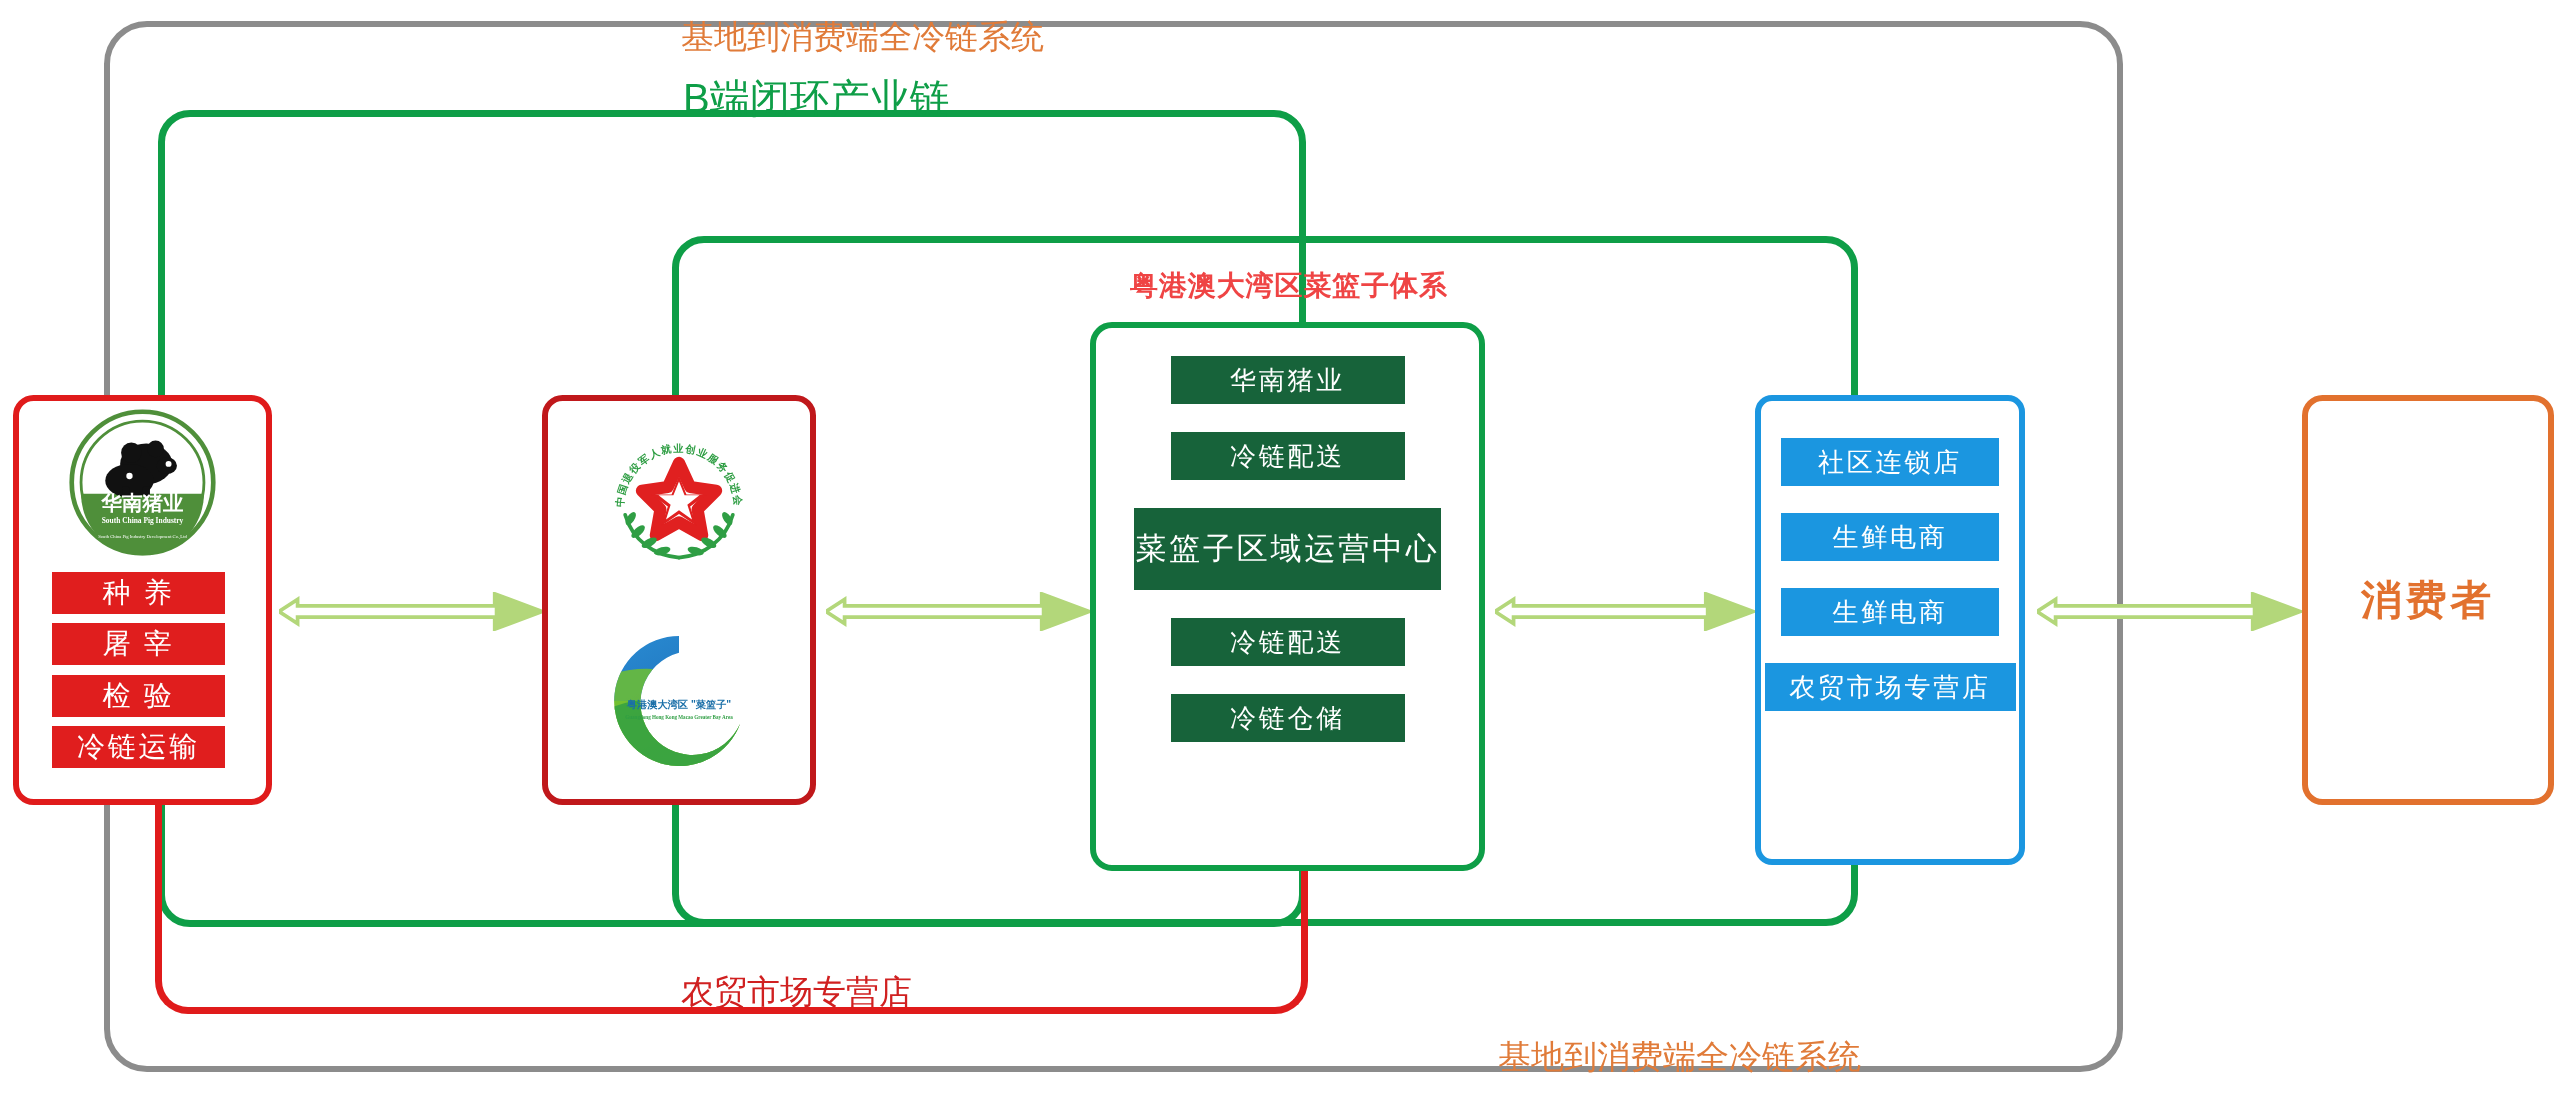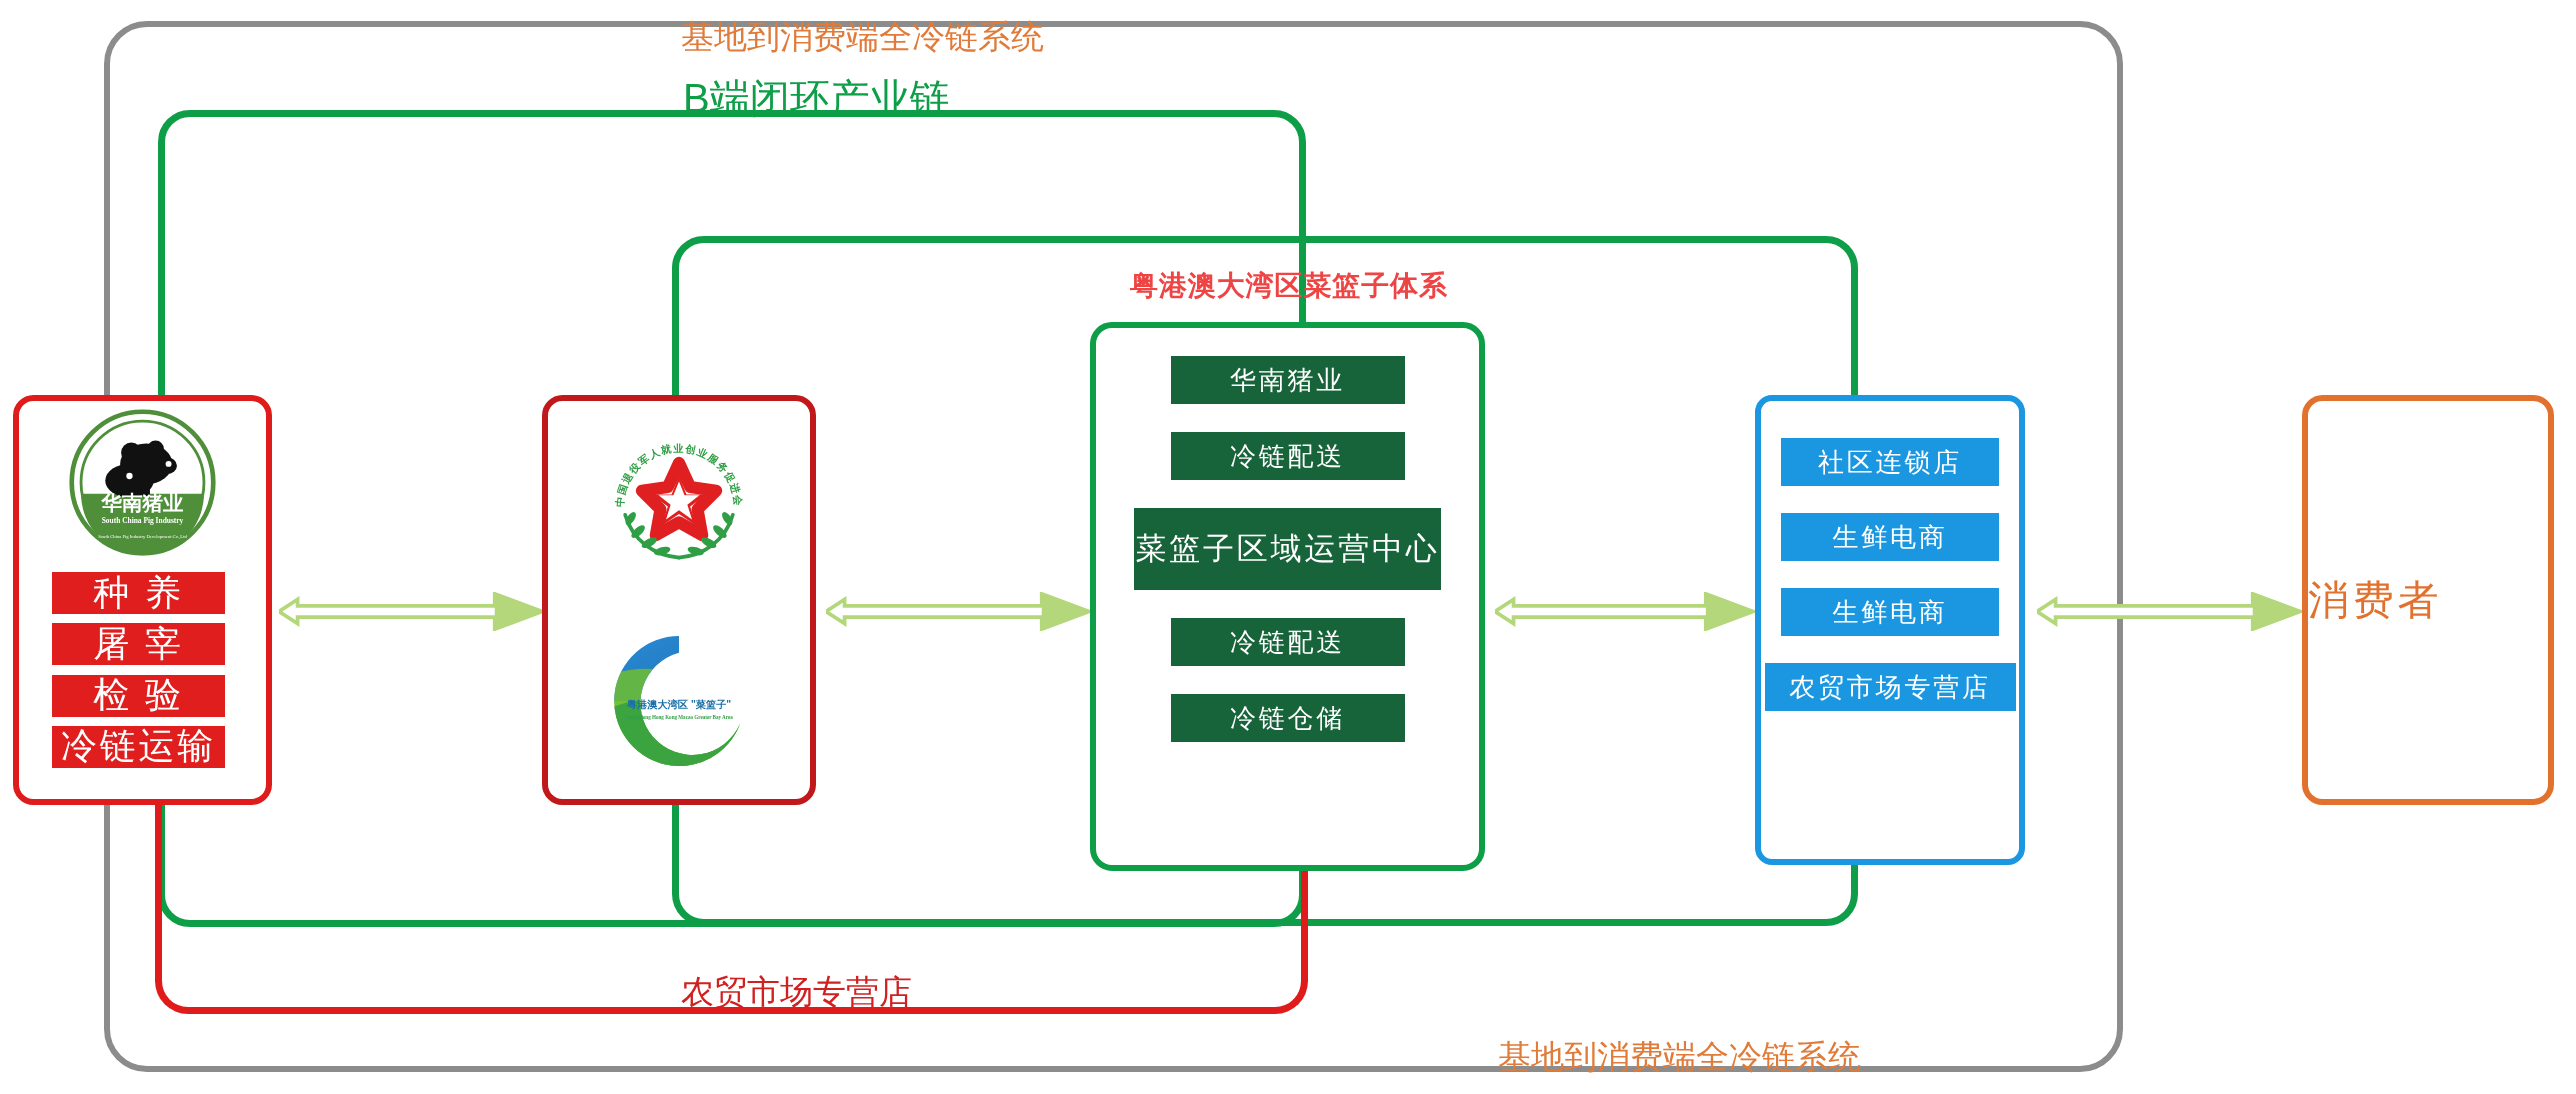--- a/index.html
+++ b/index.html
@@ -54,28 +54,28 @@
     left: 1090px; top: 322px; width: 395px; height: 549px;
     border-width: 6.5px; border-color: #0e9e47; border-radius: 22px;
   }
   .node-retail {
     left: 1755px; top: 395px; width: 270px; height: 470px;
     border-width: 6.5px; border-color: #1b96e0; border-radius: 17px;
   }
   .node-consumer {
     left: 2302px; top: 395px; width: 252px; height: 410px;
     border-width: 6.5px; border-color: #e2712e; border-radius: 20.5px;
-    display: flex; align-items: center; justify-content: flex-start;
+    display: flex; align-items: center; justify-content: center; font-weight: bold;
   }
   .consumer-label { font-size: 41px; color: #e2712e; letter-spacing: 3.7px; }
 
   
   .chip {
     display: flex; align-items: center; justify-content: center;
-    color: #ffffff; font-size: 36px; letter-spacing: 2.8px;
+    color: #ffffff; font-size: 28px; letter-spacing: 2.8px;
     white-space: nowrap;
   }
   .chip-red   { background: #e01e1e; }
   .chip-green { background: #17633a; }
   .chip-blue  { background: #1b96e0; }
 
   .source-chips {
     position: absolute; left: 33px; top: 171px;
     width: 173px;
     display: flex; flex-direction: column; gap: 9.3px;

